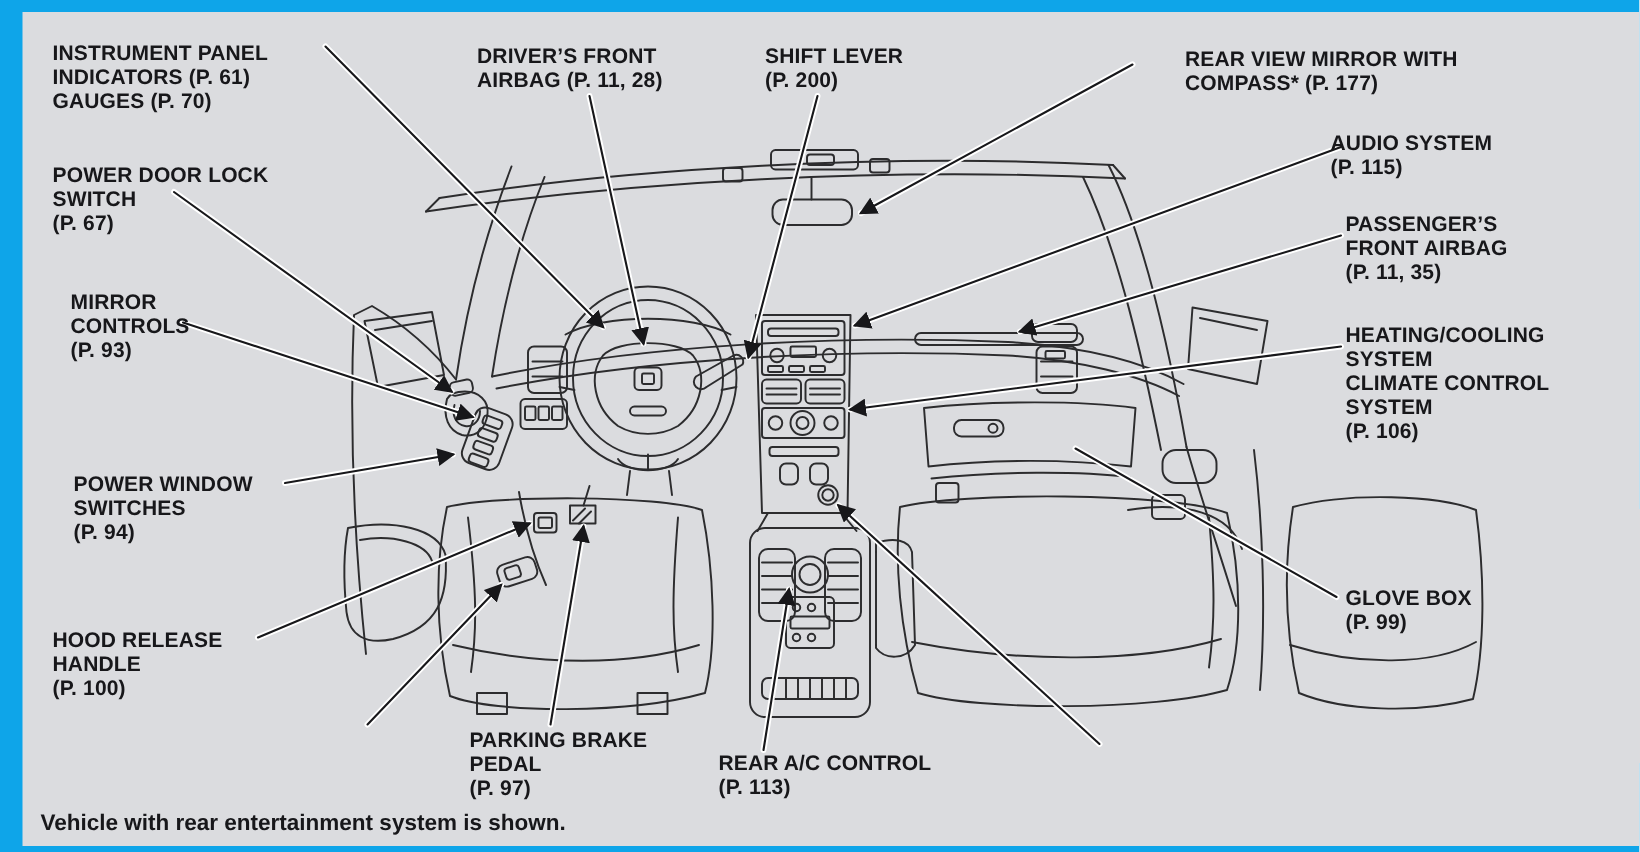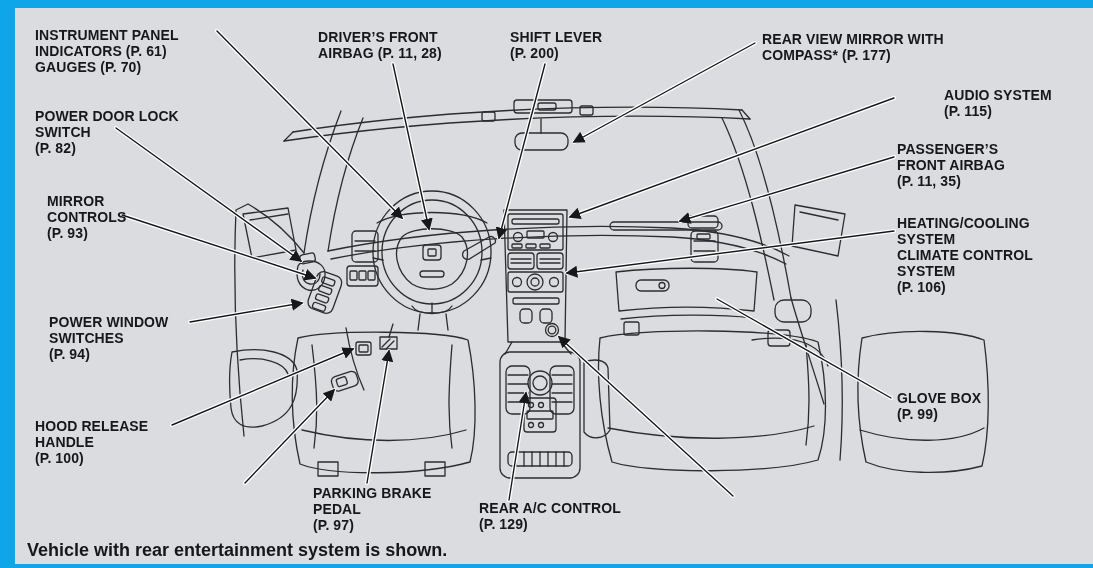--- a/index.html
+++ b/index.html
@@ -16,21 +16,21 @@
     position:absolute;left:0;top:0;width:1093px;height:568px;
   }
   .callout{
     position:absolute;
     font-weight:bold;font-size:14px;line-height:16px;
     color:#17171a;letter-spacing:.1px;
     white-space:pre-line;
   }
   .caption{
     position:absolute;left:27px;top:540px;
-    font-weight:bold;font-size:18px;color:#17171a;
+    font-weight:bold;font-size:15px;color:#17171a;
   }
 </style>
 </head>
 <body>
 
 <div class="stage">
   <div class="panel"></div>
 
   <svg class="art" viewBox="0 0 1093 568" fill="none" stroke="#2c2c2e" stroke-width="1.3" stroke-linecap="round" stroke-linejoin="round">
     <defs>
@@ -248,48 +248,48 @@
       <line x1="733" y1="496" x2="559" y2="337" marker-end="url(#arrow)"></line>
       <line x1="509" y1="500" x2="526" y2="393" marker-end="url(#arrow)"></line>
     </g>
   </svg>
 
   <div class="callout" style="left:35px;top:27px">INSTRUMENT PANEL
 INDICATORS (P. 61)
 GAUGES (P. 70)</div>
   <div class="callout" style="left:35px;top:108px">POWER DOOR LOCK
 SWITCH
-(P. 82)</div>
+(P. 67)</div>
   <div class="callout" style="left:47px;top:193px">MIRROR
 CONTROLS
 (P. 93)</div>
   <div class="callout" style="left:49px;top:314px">POWER WINDOW
 SWITCHES
 (P. 94)</div>
   <div class="callout" style="left:35px;top:418px">HOOD RELEASE
 HANDLE
 (P. 100)</div>
   <div class="callout" style="left:313px;top:485px">PARKING BRAKE
 PEDAL
 (P. 97)</div>
   <div class="callout" style="left:318px;top:29px">DRIVER’S FRONT
 AIRBAG (P. 11, 28)</div>
   <div class="callout" style="left:510px;top:29px">SHIFT LEVER
 (P. 200)</div>
-  <div class="callout" style="left:762px;top:31px">REAR VIEW MIRROR WITH
+  <div class="callout" style="left:790px;top:31px">REAR VIEW MIRROR WITH
 COMPASS* (P. 177)</div>
-  <div class="callout" style="left:944px;top:87px">AUDIO SYSTEM
+  <div class="callout" style="left:887px;top:87px">AUDIO SYSTEM
 (P. 115)</div>
   <div class="callout" style="left:897px;top:141px">PASSENGER’S
 FRONT AIRBAG
 (P. 11, 35)</div>
   <div class="callout" style="left:897px;top:215px">HEATING/COOLING
 SYSTEM
 CLIMATE CONTROL
 SYSTEM
 (P. 106)</div>
   <div class="callout" style="left:897px;top:390px">GLOVE BOX
 (P. 99)</div>
   <div class="callout" style="left:479px;top:500px">REAR A/C CONTROL
-(P. 129)</div>
+(P. 113)</div>
 
   <div class="caption">Vehicle with rear entertainment system is shown.</div>
 </div>
 
 </body></html>

